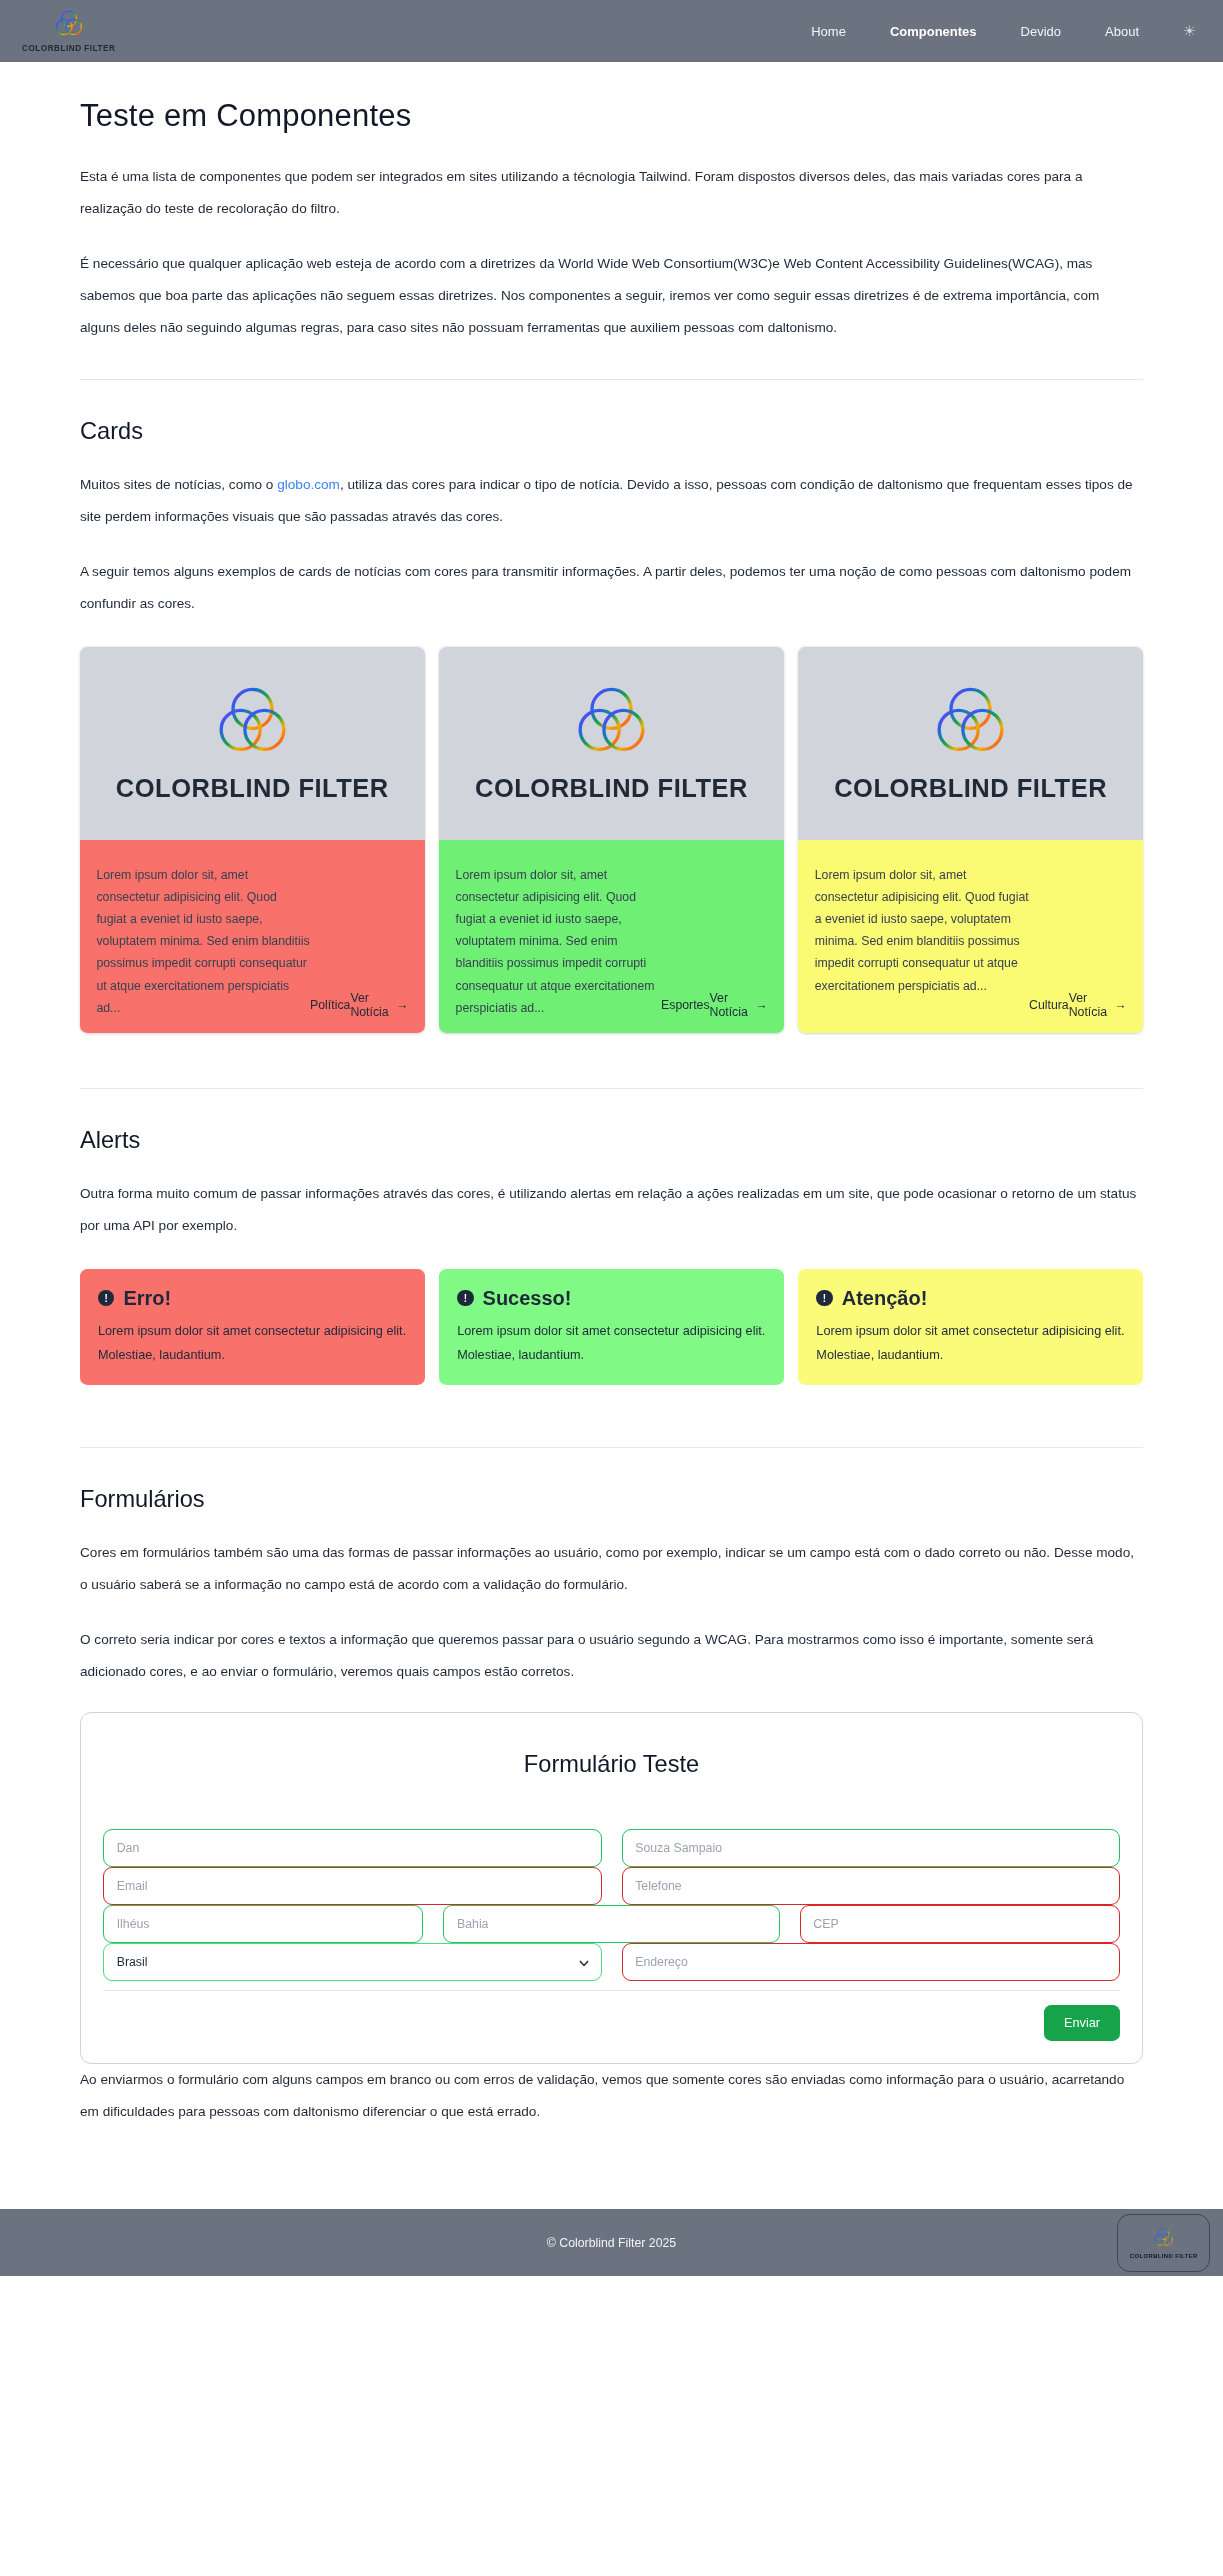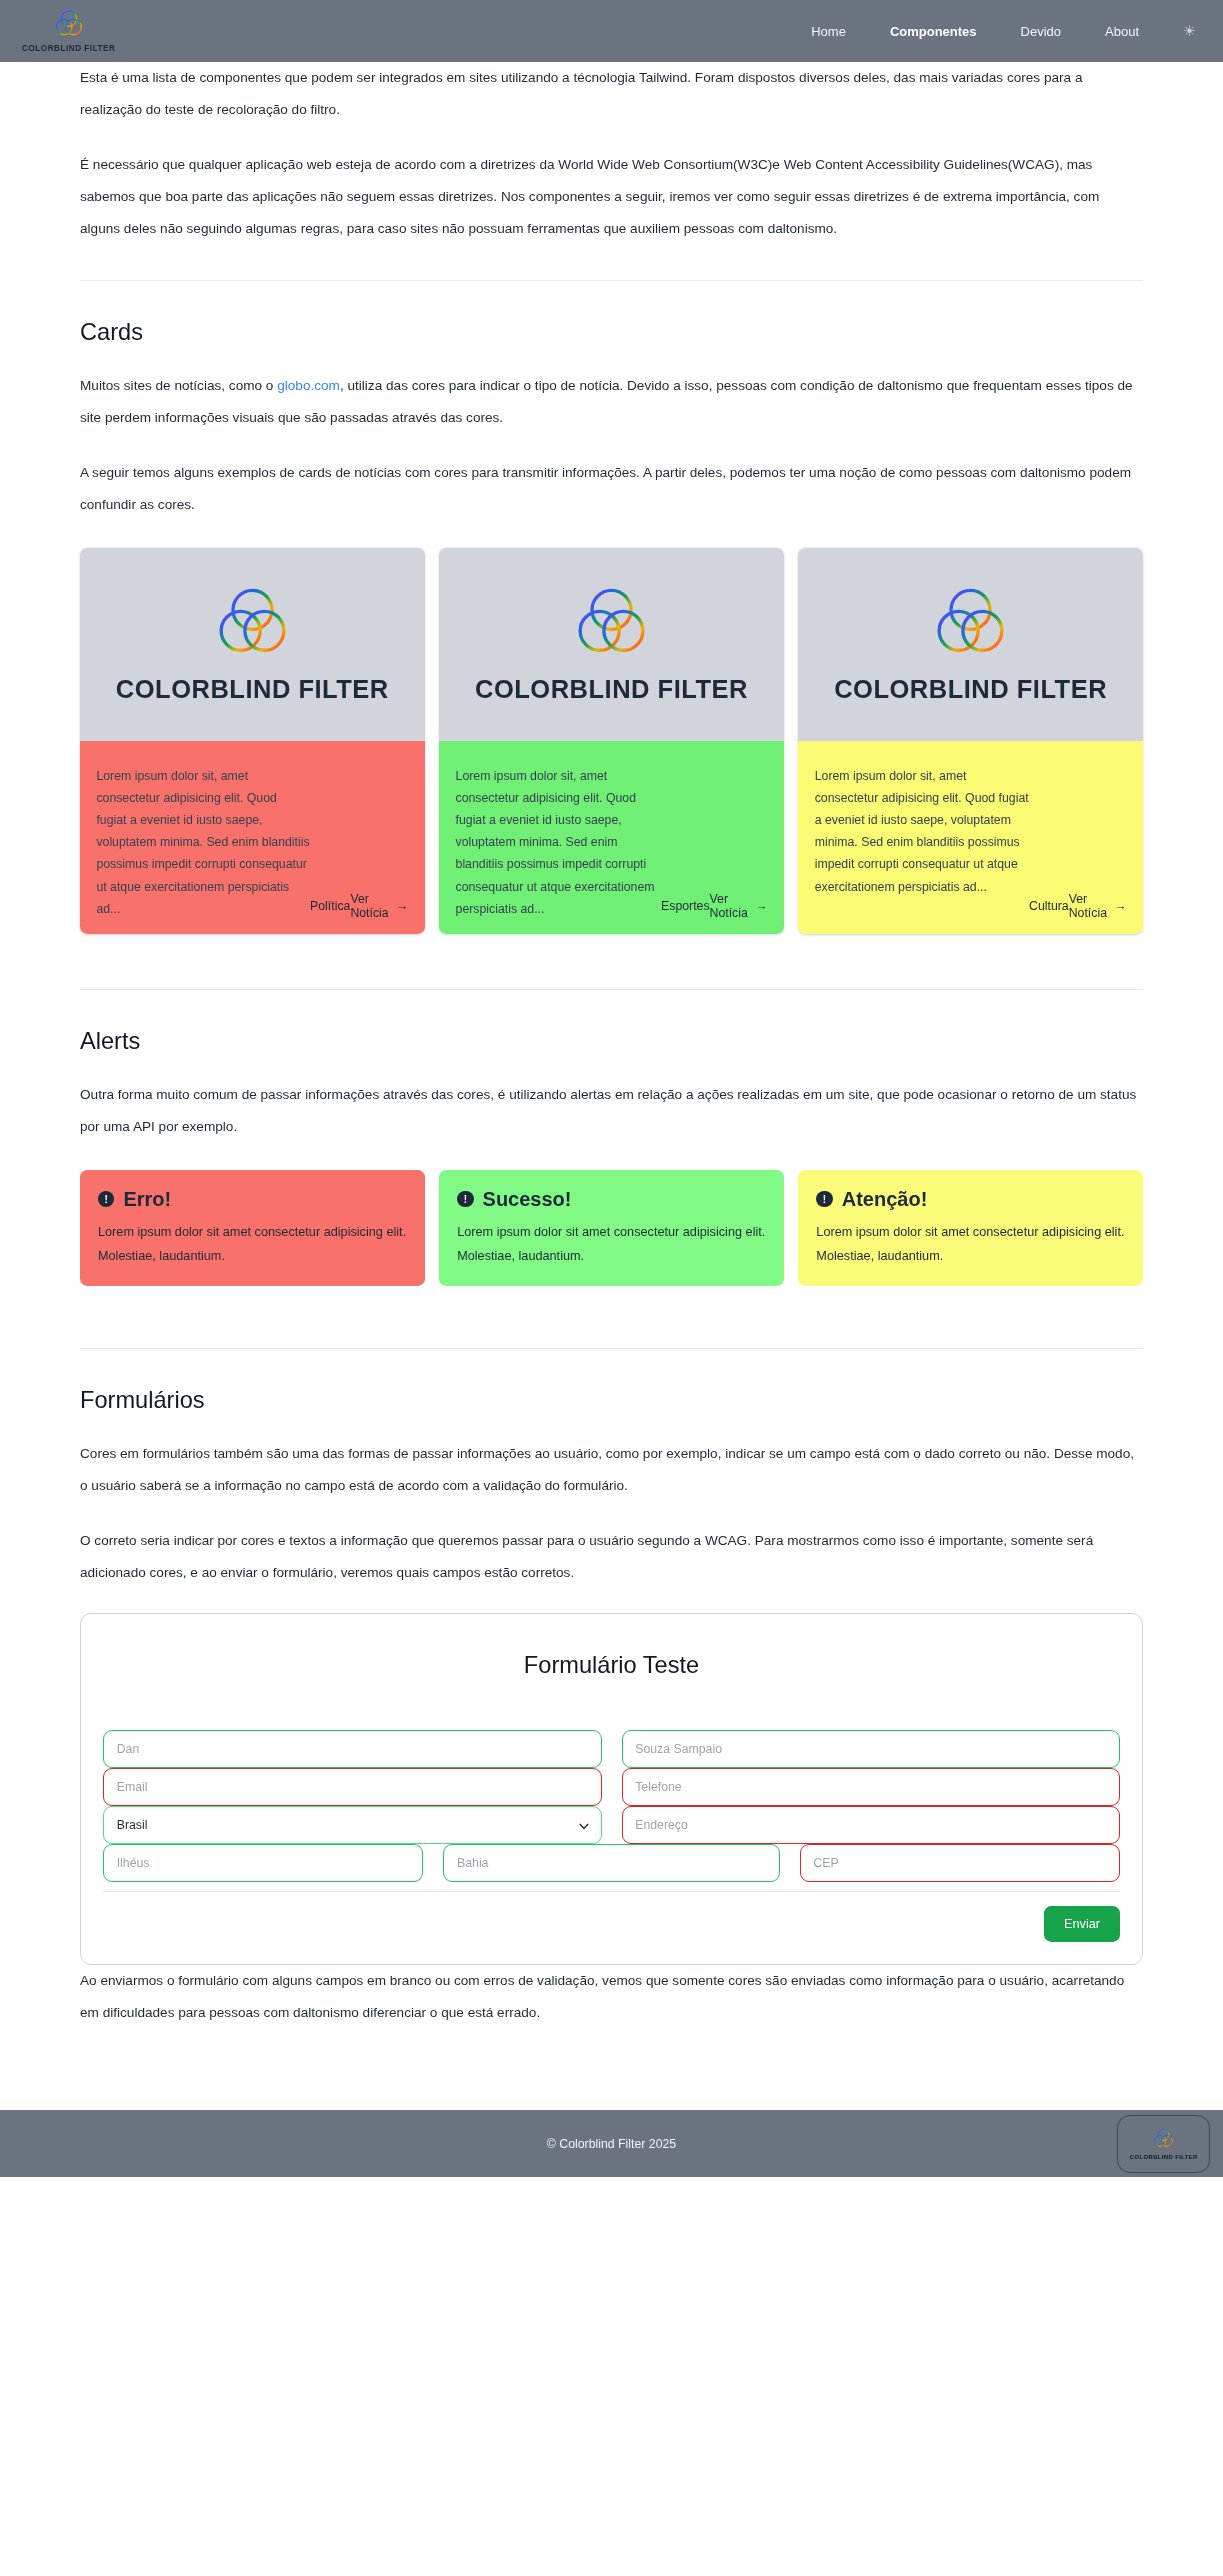--- a/index.html
+++ b/index.html
@@ -132,20 +132,21 @@
     <a href="#">Home</a>
     <a href="#" class="active">Componentes</a>
     <a href="#">Devido</a>
     <a href="#">About</a>
     <button class="theme-btn">☀</button>
   </nav>
 </header>
 
 <main class="container">
 
+  <h1>Teste em Componentes</h1>
   <p class="copy">Esta é uma lista de componentes que podem ser integrados em sites utilizando a técnologia Tailwind. Foram dispostos diversos deles, das mais variadas cores para a realização do teste de recoloração do filtro.</p>
   <p class="copy">É necessário que qualquer aplicação web esteja de acordo com a diretrizes da World Wide Web Consortium(W3C)e Web Content Accessibility Guidelines(WCAG), mas sabemos que boa parte das aplicações não seguem essas diretrizes. Nos componentes a seguir, iremos ver como seguir essas diretrizes é de extrema importância, com alguns deles não seguindo algumas regras, para caso sites não possuam ferramentas que auxiliem pessoas com daltonismo.</p>
 
   <hr class="sep">
 
   <section>
     <h2>Cards</h2>
     <p class="copy"><span>Muitos sites de notícias, como o </span><a href="#" class="inline-link">globo.com</a><span>, utiliza das cores para indicar o tipo de notícia. Devido a isso, pessoas com condição de daltonismo que frequentam esses tipos de site perdem informações visuais que são passadas através das cores.</span></p>
     <p class="copy">A seguir temos alguns exemplos de cards de notícias com cores para transmitir informações. A partir deles, podemos ter uma noção de como pessoas com daltonismo podem confundir as cores.</p>
 
@@ -302,38 +303,38 @@
       <div class="form-row">
         <input class="field valid" placeholder="Dan" style="">
         <input class="field valid" placeholder="Souza Sampaio" style="">
       </div>
 
       <div class="form-row">
         <input class="field invalid" placeholder="Email" style="">
         <input class="field invalid" placeholder="Telefone" style="">
       </div>
 
+      <div class="form-row three">
+        <input class="field valid" placeholder="Ilhéus" style="">
+        <input class="field valid" placeholder="Bahia" style="">
+        <input class="field invalid" placeholder="CEP" style="">
+      </div>
+
       <div class="form-row">
         <div class="select-wrap">
           <select class="field">
             <option>Brasil</option>
           </select>
           <span class="chevron">
             <svg width="10" height="6.4" viewBox="0 0 11 7">
                 <polyline points="1,1 5.5,6 10,1" fill="none" stroke="#1f2937" stroke-width="1.6"></polyline>
               </svg>
           </span>
         </div>
         <input class="field invalid" placeholder="Endereço" style="">
-      </div>
-
-      <div class="form-row three">
-        <input class="field valid" placeholder="Ilhéus" style="">
-        <input class="field valid" placeholder="Bahia" style="">
-        <input class="field invalid" placeholder="CEP" style="">
       </div>
 
       <hr class="form-divider">
       <div class="form-actions">
         <button class="submit-btn">Enviar</button>
       </div>
     </div>
 
     <p class="copy outro">Ao enviarmos o formulário com alguns campos em branco ou com erros de validação, vemos que somente cores são enviadas como informação para o usuário, acarretando em dificuldades para pessoas com daltonismo diferenciar o que está errado.</p>
   </section>

